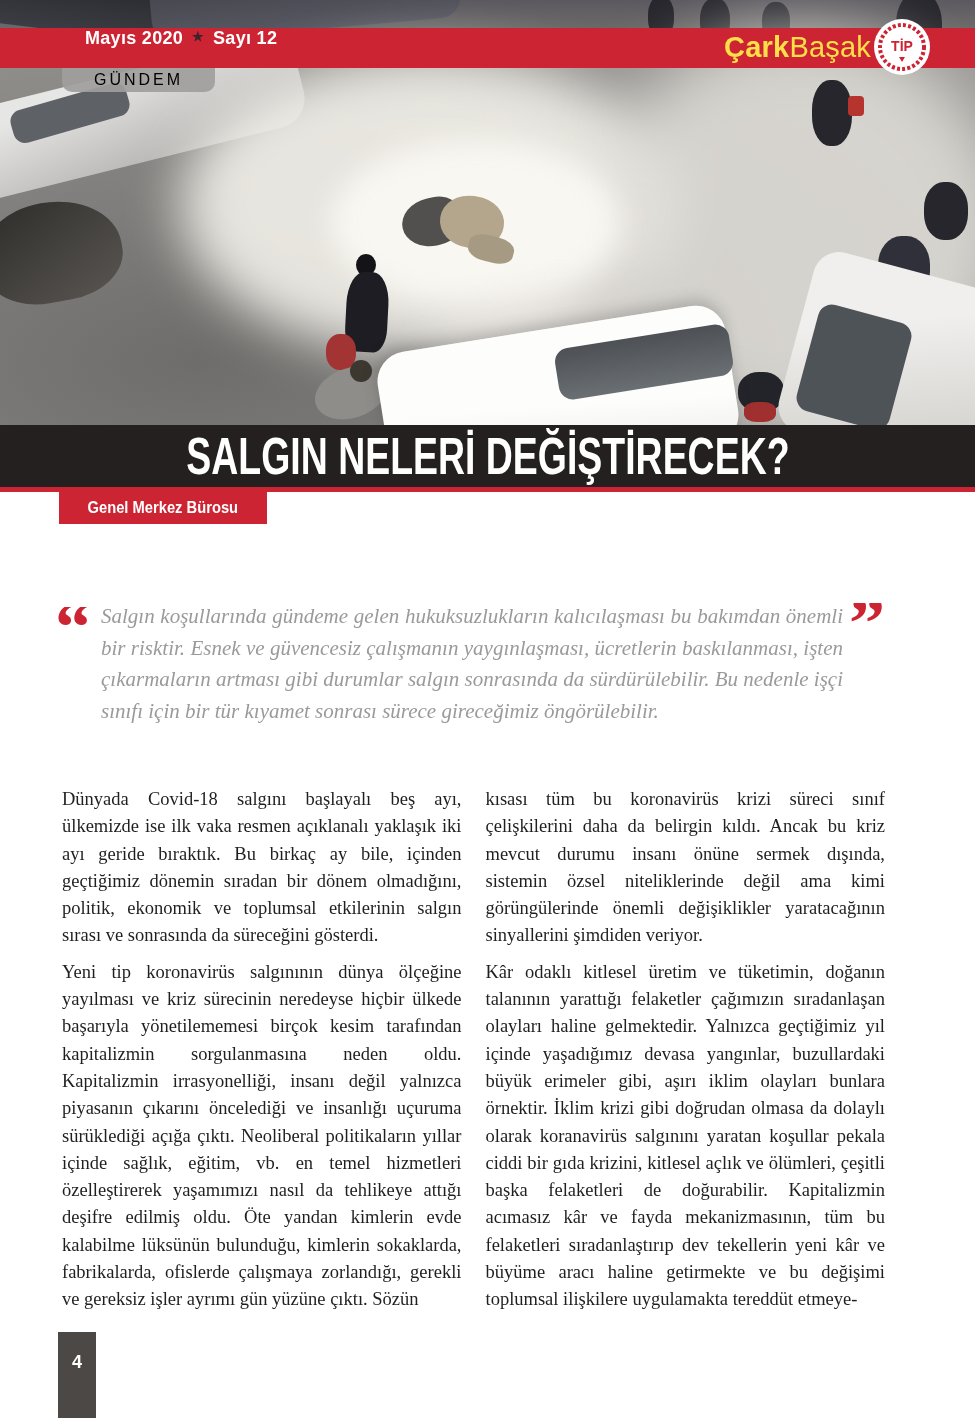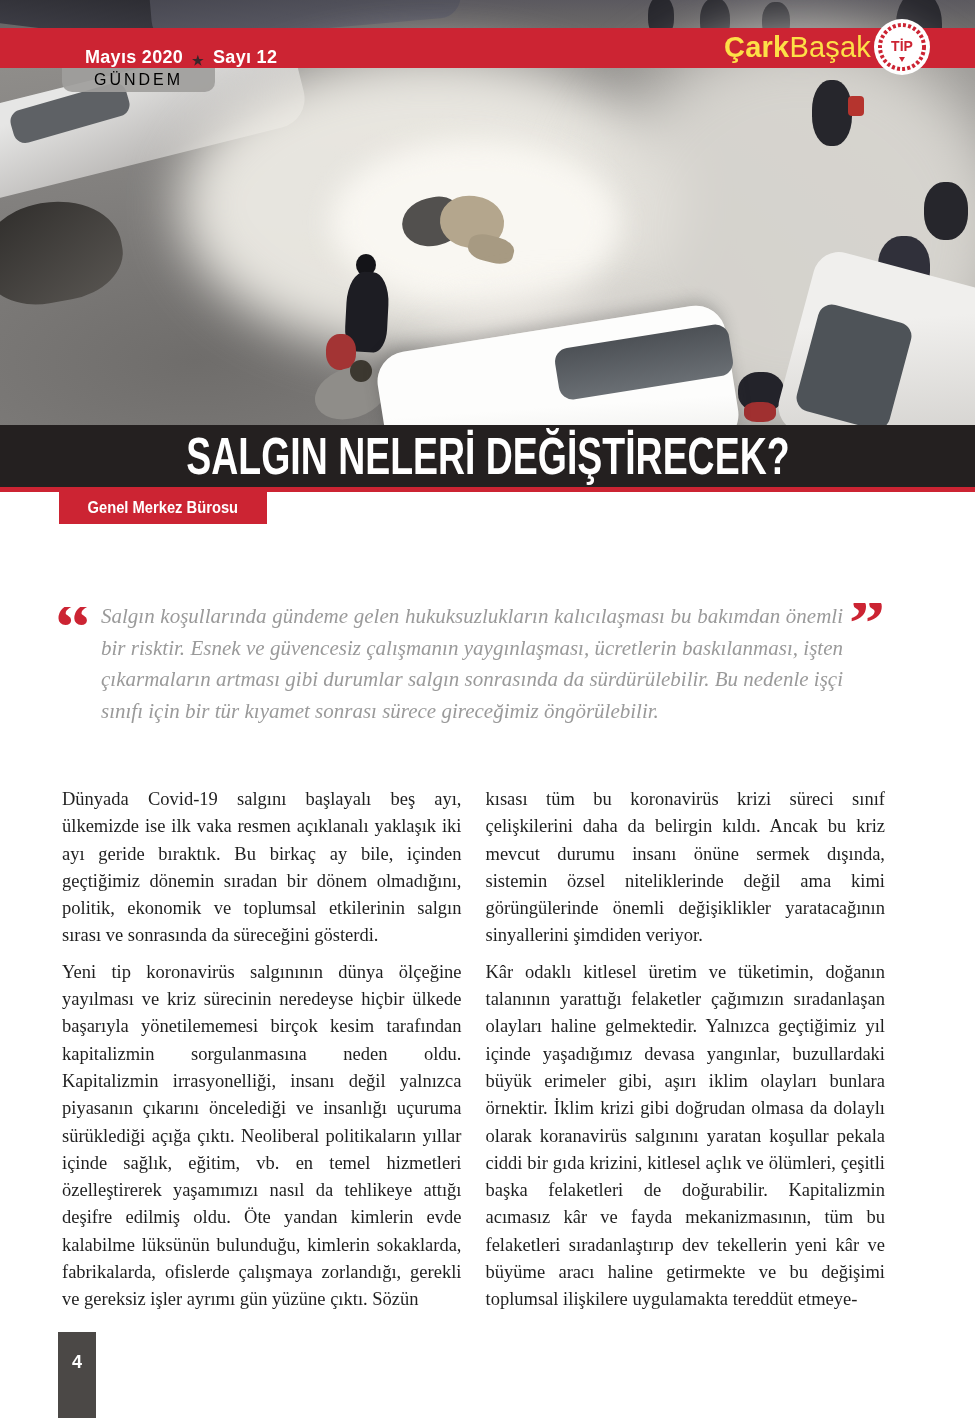--- a/index.html
+++ b/index.html
@@ -42,21 +42,21 @@
   .ph-car-silver-right{left:792px;top:278px;width:270px;height:185px;border-radius:26px;
             background:linear-gradient(160deg,#f0efed 30%,#c7c5c1);transform:rotate(15deg);}
   .ph-win-right{left:806px;top:312px;width:96px;height:110px;background:#4e5358;border-radius:14px;transform:rotate(15deg);}
   .ph-bag-red{left:848px;top:96px;width:16px;height:20px;background:#b5342e;border-radius:4px;}
   .ph-red-bottom{left:744px;top:402px;width:32px;height:20px;background:#a03030;border-radius:40%;}
   .ph-dark-bottom{left:738px;top:372px;width:46px;height:40px;background:#23232a;border-radius:45%;}
 
   
   .redbar{position:absolute;left:0;top:28px;width:975px;height:40px;background:#cc2433;
           font-family:"Liberation Sans",sans-serif;}
-  .issue{position:absolute;left:85px;top:0;height:40px;display:flex;align-items:flex-end;gap:9px;
+  .issue{position:absolute;left:85px;top:0;height:40px;display:flex;align-items:flex-start;gap:9px;
          color:#fff;font-size:18px;font-weight:bold;letter-spacing:.3px;}
   .issue .star{font-size:13px;color:#38262a;margin-top:1px;}
   .brand{position:absolute;right:104px;top:3px;color:#fde047;font-size:29px;letter-spacing:.2px;}
   .brand .b{font-weight:bold;}
   .tiplogo{position:absolute;left:872px;top:-11px;}
 
   
   .gundem{position:absolute;left:62px;top:68px;width:153px;height:24px;
           background:rgba(160,158,156,.92);border-radius:0 0 10px 10px;
           display:flex;align-items:center;justify-content:center;
@@ -161,21 +161,21 @@
   </div>
 
   <div class="quote">
     <span class="qmark open">“</span>
     <p class="qtext">Salgın koşullarında gündeme gelen hukuksuzlukların kalıcılaşması bu bakımdan önemli bir risktir. Esnek ve güvencesiz çalışmanın yaygınlaşması, ücretlerin baskılanması, işten çıkarmaların artması gibi durumlar salgın sonrasında da sürdürülebilir. Bu nedenle işçi sınıfı için bir tür kıyamet sonrası sürece gireceğimiz öngörülebilir.</p>
     <span class="qmark close">”</span>
   </div>
 
   <div class="cols">
     <div class="col">
-      <p>Dünyada Covid-19 salgını başlayalı beş ayı, ülkemizde ise ilk vaka resmen açıklanalı yaklaşık iki ayı geride bıraktık. Bu birkaç ay bile, içinden geçtiğimiz dönemin sıradan bir dönem olmadığını, politik, ekonomik ve toplumsal etkilerinin salgın sırası ve sonrasında da süreceğini gösterdi.</p>
+      <p>Dünyada Covid-18 salgını başlayalı beş ayı, ülkemizde ise ilk vaka resmen açıklanalı yaklaşık iki ayı geride bıraktık. Bu birkaç ay bile, içinden geçtiğimiz dönemin sıradan bir dönem olmadığını, politik, ekonomik ve toplumsal etkilerinin salgın sırası ve sonrasında da süreceğini gösterdi.</p>
       <p>Yeni tip koronavirüs salgınının dünya ölçeğine yayılması ve kriz sürecinin neredeyse hiçbir ülkede başarıyla yönetilememesi birçok kesim tarafından kapitalizmin sorgulanmasına neden oldu. Kapitalizmin irrasyonelliği, insanı değil yalnızca piyasanın çıkarını öncelediği ve insanlığı uçuruma sürüklediği açığa çıktı. Neoliberal politikaların yıllar içinde sağlık, eğitim, vb. en temel hizmetleri özelleştirerek yaşamımızı nasıl da tehlikeye attığı deşifre edilmiş oldu. Öte yandan kimlerin evde kalabilme lüksünün bulunduğu, kimlerin sokaklarda, fabrikalarda, ofislerde çalışmaya zorlandığı, gerekli ve gereksiz işler ayrımı gün yüzüne çıktı. Sözün</p>
     </div>
     <div class="col">
       <p>kısası tüm bu koronavirüs krizi süreci sınıf çelişkilerini daha da belirgin kıldı. Ancak bu kriz mevcut durumu insanı önüne sermek dışında, sistemin özsel niteliklerinde değil ama kimi görüngülerinde önemli değişiklikler yaratacağının sinyallerini şimdiden veriyor.</p>
       <p>Kâr odaklı kitlesel üretim ve tüketimin, doğanın talanının yarattığı felaketler çağımızın sıradanlaşan olayları haline gelmektedir. Yalnızca geçtiğimiz yıl içinde yaşadığımız devasa yangınlar, buzullardaki büyük erimeler gibi, aşırı iklim olayları bunlara örnektir. İklim krizi gibi doğrudan olmasa da dolaylı olarak koranavirüs salgınını yaratan koşullar pekala ciddi bir gıda krizini, kitlesel açlık ve ölümleri, çeşitli başka felaketleri de doğurabilir. Kapitalizmin acımasız kâr ve fayda mekanizmasının, tüm bu felaketleri sıradanlaştırıp dev tekellerin yeni kâr ve büyüme aracı haline getirmekte ve bu değişimi toplumsal ilişkilere uygulamakta tereddüt etmeye-</p>
     </div>
   </div>
 
   <div class="pagetab">
     <span>4</span>

